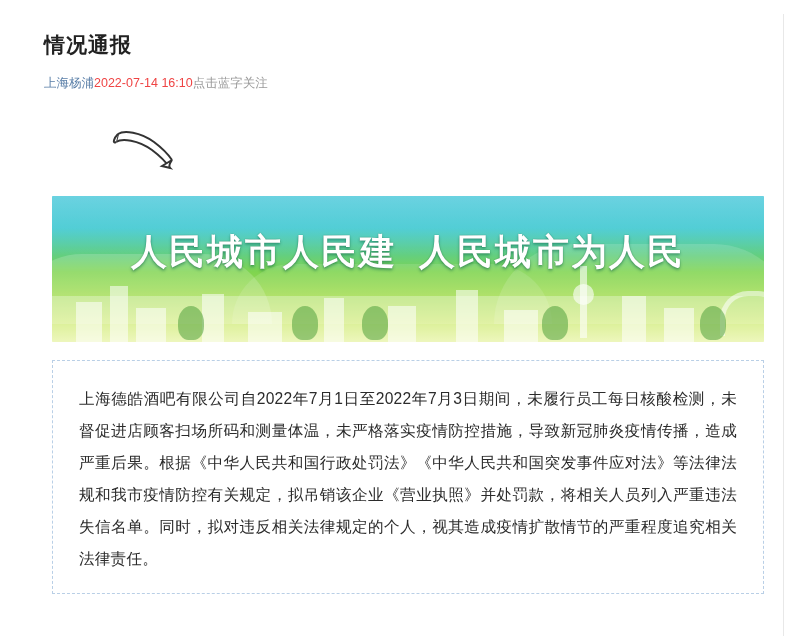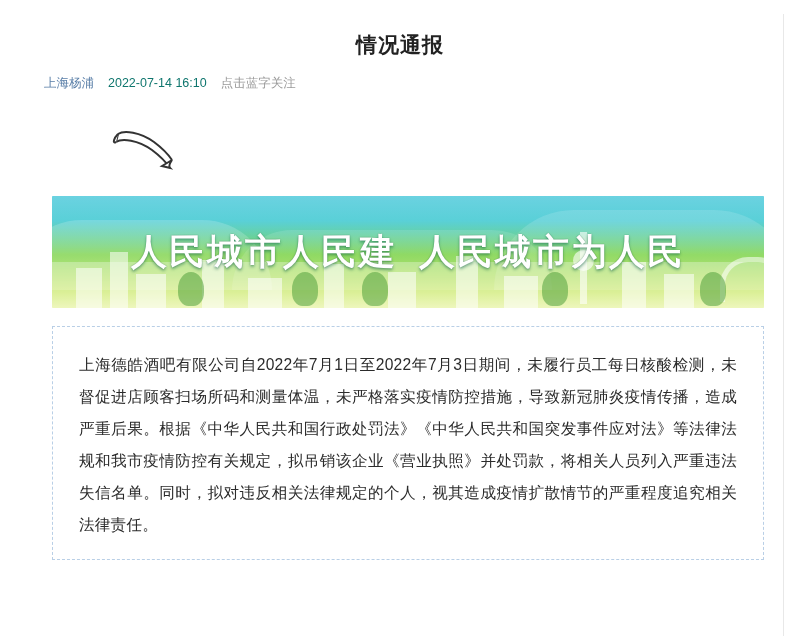--- a/index.html
+++ b/index.html
@@ -35,36 +35,34 @@
     box-sizing: border-box;
     width: 784px;
   }
   .title {
     font-size: 21px;
     font-weight: bold;
     color: #222222;
     letter-spacing: 1px;
     padding-top: 16px;
     line-height: 30px;
-    text-align: center;
   }
   .meta {
     margin-top: 10px;
     font-size: 12.5px;
     color: #9a9a9a;
     display: flex;
     align-items: center;
-    gap: 14px;
     line-height: 18px;
   }
   .meta .account {
     color: #5a7fa8;
   }
   .meta .date {
-    color: #0f766e;
+    color: #ef4444;
   }
   .meta .location {
     color: #9a9a9a;
   }
   .attention-row {
     margin-top: 34px;
     height: 64px;
     position: relative;
     padding-left: 66px;
   }
@@ -83,21 +81,21 @@
     font-weight: bold;
     font-size: 23px;
     letter-spacing: 6px;
     color: #1a4fa0;
     white-space: nowrap;
   }
   .banner {
     margin-top: 6px;
     margin-left: 8px;
     width: 712px;
-    height: 112px;
+    height: 146px;
     position: relative;
     overflow: hidden;
     border-radius: 1px;
     background: linear-gradient(180deg, #2bbfd4 0%, #36c6cf 22%, #7fd44f 52%, #a8de56 70%, #cbe96a 86%, #e6f3a0 100%);
   }
   .banner .sky-light {
     position: absolute;
     left: 0; top: 0; right: 0; height: 60px;
     background: linear-gradient(180deg, rgba(255,255,255,0.30), rgba(255,255,255,0.0));
   }

